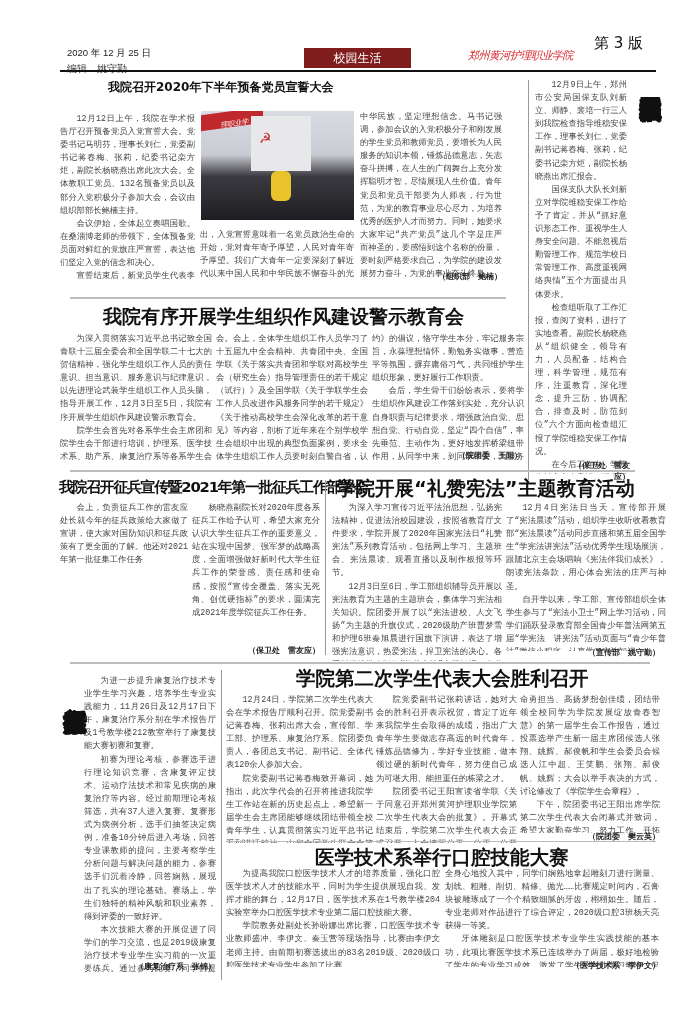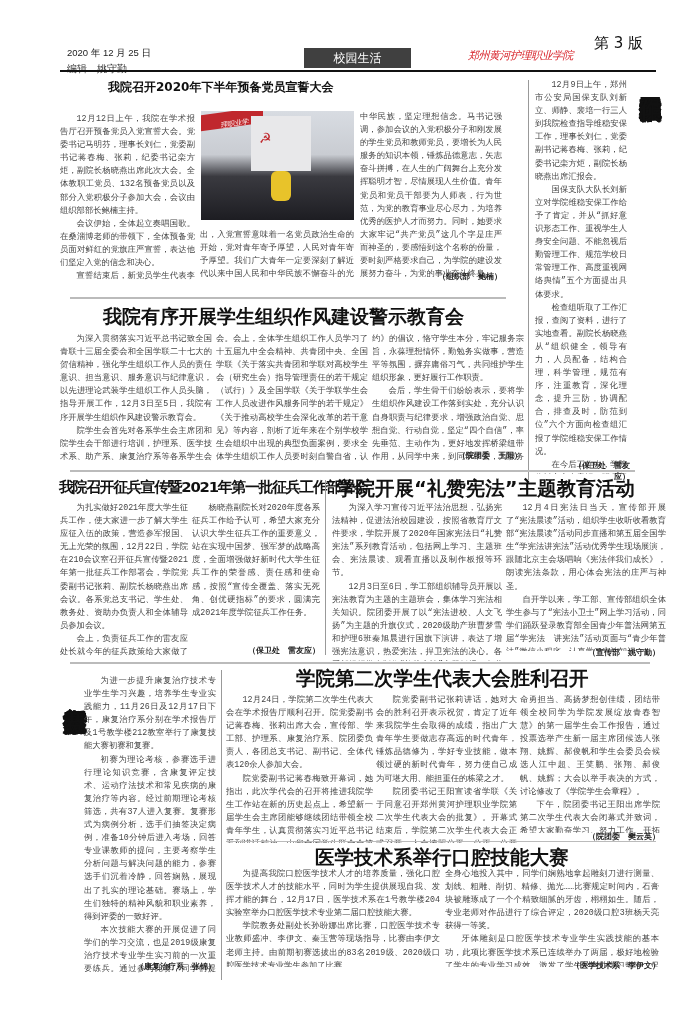--- a/index.html
+++ b/index.html
@@ -14,21 +14,21 @@
 .hr{height:2px;background:#bbb}
 .vr{width:1px;background:#999}
 .photo{background:linear-gradient(180deg,#d8dce2 0%,#c9ccd2 40%,#3a3a40 60%,#1d1d22 100%);overflow:hidden}
 </style>
 </head>
 <body>
 
 <header>
   <div class="abs" style="left:67px;top:47px;font-family:'Liberation Sans',sans-serif;font-size:9.5px;color:#222">2020 年 12 月 25 日</div>
   <div class="abs" style="left:67px;top:62px;font-family:'DejaVu Sans',sans-serif;font-size:10px;color:#333">编辑　姚守勤</div>
-  <div class="abs" style="left:304px;top:48px;width:107px;height:20px;background:#404040;color:#fff;text-align:center;line-height:20px;font-family:'DejaVu Sans',sans-serif;font-size:12px">校园生活</div>
+  <div class="abs" style="left:304px;top:48px;width:107px;height:20px;background:#7f1d1d;color:#fff;text-align:center;line-height:20px;font-family:'DejaVu Sans',sans-serif;font-size:12px">校园生活</div>
   <div class="abs" style="left:468px;top:48px;font-family:'DejaVu Serif',serif;font-style:italic;font-size:11px;color:#d8232a;letter-spacing:-0.5px">郑州黄河护理职业学院</div>
   <div class="abs" style="left:594px;top:34px;font-family:'DejaVu Sans',sans-serif;font-size:15px;color:#111">第 3 版</div>
   <div class="abs" style="left:60px;top:70px;width:596px;height:2px;background:#111"></div>
 </header>
 
 <section>
   <h1 class="abs headline" style="left:108px;top:79px;font-size:12px;font-family:'DejaVu Sans',sans-serif">我院召开2020年下半年预备党员宣誓大会</h1>
   <div class="abs body-text" style="left:60px;top:112px;width:135px;height:168px;overflow:hidden">
     <p>12月12日上午，我院在学术报告厅召开预备党员入党宣誓大会。党委书记马明芬，理事长刘仁，党委副书记蒋春梅、张莉，纪委书记栾方炬，副院长杨晓燕出席此次大会。全体教职工党员、132名预备党员以及部分入党积极分子参加大会，会议由组织部部长鲍楠主持。</p>
     <p>会议伊始，全体起立奏唱国歌。在桑淄博老师的带领下，全体预备党员面对鲜红的党旗庄严宣誓，表达他们坚定入党的信念和决心。</p>
@@ -79,21 +79,20 @@
     <p class="noind">约》的倡议，恪守学生本分，牢记服务宗旨，永葆理想情怀，勤勉务实做事，营造平等氛围，摒弃庸俗习气，共同维护学生组织形象，更好履行工作职责。</p>
     <p>会后，学生骨干们纷纷表示，要将学生组织作风建设工作落到实处，充分认识自身职责与纪律要求，增强政治自觉、思想自觉、行动自觉，坚定“四个自信”，率先垂范、主动作为，更好地发挥桥梁纽带作用，从同学中来，到同学中去，为服务广大学生成长成才贡献自己的力量。</p>
   </div>
   <div class="abs byline" style="left:440px;top:450px;width:82px">（院团委　王阳）</div>
   <div class="abs hr" style="left:70px;top:470px;width:565px"></div>
 </section>
 
 <section>
   <h1 class="abs headline" style="left:59px;top:478px;font-size:14.8px;letter-spacing:-1.2px">我院召开征兵宣传暨2021年第一批征兵工作部署会</h1>
   <div class="abs body-text" style="left:60px;top:501px;width:128px;height:157px;overflow:hidden">
-    <p>为扎实做好2021年度大学生征兵工作，使大家进一步了解大学生应征入伍的政策，营造参军报国、无上光荣的氛围，12月22日，学院在210会议室召开征兵宣传暨2021年第一批征兵工作部署会，学院党委副书记张莉、副院长杨晓燕出席会议。各系党总支书记、学生处、教务处、资助办负责人和全体辅导员参加会议。</p>
     <p>会上，负责征兵工作的雷友应处长就今年的征兵政策给大家做了宣讲，使大家对国防知识和征兵政策有了更全面的了解。他还对2021年第一批征集工作任务</p>
   </div>
   <div class="abs body-text" style="left:192px;top:501px;width:128px;height:140px;overflow:hidden">
     <p>杨晓燕副院长对2020年度各系征兵工作给予认可，希望大家充分认识大学生征兵工作的重要意义，站在实现中国梦、强军梦的战略高度，全面增强做好新时代大学生征兵工作的荣誉感、责任感和使命感，按照“宣传全覆盖、落实无死角、创优硬指标”的要求，圆满完成2021年度学院征兵工作任务。</p>
   </div>
   <div class="abs byline" style="left:240px;top:645px;width:80px">（保卫处　雷友应）</div>
   <div class="abs vr" style="left:325px;top:480px;height:175px"></div>
 </section>
 
 <section>

